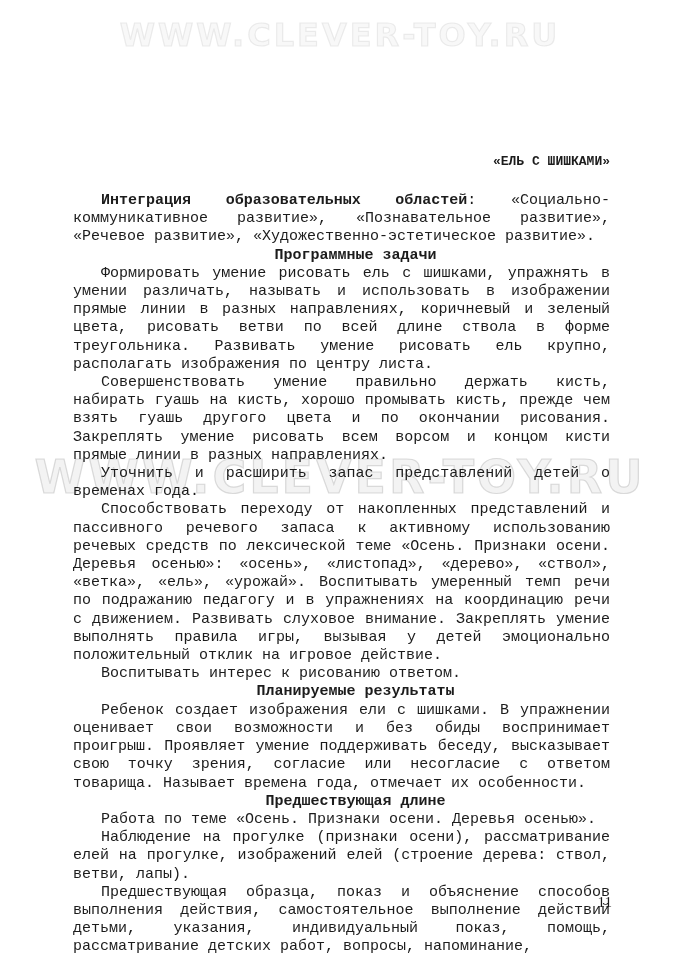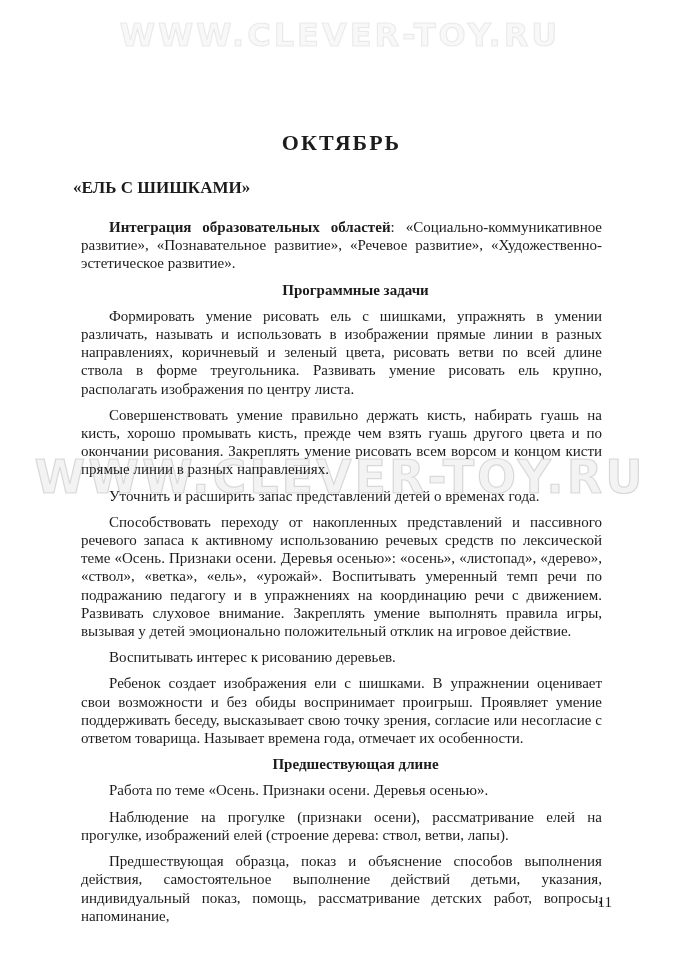--- a/index.html
+++ b/index.html
@@ -47,35 +47,37 @@
   }
   .doc-title {
     text-align: center;
     font-weight: bold;
     font-size: 22px;
     line-height: 26px;
     letter-spacing: 2px;
     margin: 0;
   }
   .doc-subtitle {
-    text-align: left;
+    text-align: right;
     font-weight: bold;
-    font-size: 17px;
+    font-size: 13px;
     line-height: 18px;
     margin: 23px 0 0 0;
+    font-family: Liberation Mono, monospace;
   }
   .doc-body {
     margin-top: 21px;
     font-size: 15px;
     line-height: 18.2px;
   }
   .doc-body p {
-    margin: 8px;
+    margin: 0;
     text-indent: 28px;
     text-align: justify;
+    font-family: Liberation Mono, monospace;
   }
   .doc-body p.heading {
     font-weight: bold;
     text-align: center;
   }
   .doc-body .lead {
     font-weight: bold;
   }
   .page-number {
     position: absolute;
@@ -87,31 +89,31 @@
   }
 </style>
 </head>
 <body>
 
 <div class="page">
   <div class="watermark top">WWW.CLEVER-TOY.RU</div>
   <div class="watermark middle">WWW.CLEVER-TOY.RU</div>
 
   <div class="content">
-    <h1 class="doc-title">ОКТЯБРЬ</h1>
     <h2 class="doc-subtitle">«ЕЛЬ С ШИШКАМИ»</h2>
 
     <div class="doc-body" id="doc-body">
         <p><span class="lead">Интеграция образовательных областей</span>: «Социально-коммуникативное развитие», «Познавательное развитие», «Речевое развитие», «Художественно-эстетическое развитие».</p>
         <p class="heading">Программные задачи</p>
         <p>Формировать умение рисовать ель с шишками, упражнять в умении различать, называть и использовать в изображении прямые линии в разных направлениях, коричневый и зеленый цвета, рисовать ветви по всей длине ствола в форме треугольника. Развивать умение рисовать ель крупно, располагать изображения по центру листа.</p>
         <p>Совершенствовать умение правильно держать кисть, набирать гуашь на кисть, хорошо промывать кисть, прежде чем взять гуашь другого цвета и по окончании рисования. Закреплять умение рисовать всем ворсом и концом кисти прямые линии в разных направлениях.</p>
         <p>Уточнить и расширить запас представлений детей о временах года.</p>
         <p>Способствовать переходу от накопленных представлений и пассивного речевого запаса к активному использованию речевых средств по лексической теме «Осень. Признаки осени. Деревья осенью»: «осень», «листопад», «дерево», «ствол», «ветка», «ель», «урожай». Воспитывать умеренный темп речи по подражанию педагогу и в упражнениях на координацию речи с движением. Развивать слуховое внимание. Закреплять умение выполнять правила игры, вызывая у детей эмоционально положительный отклик на игровое действие.</p>
-        <p>Воспитывать интерес к рисованию деревьев.</p>
+        <p>Воспитывать интерес к рисованию ответом.</p>
+        <p class="heading">Планируемые результаты</p>
         <p>Ребенок создает изображения ели с шишками. В упражнении оценивает свои возможности и без обиды воспринимает проигрыш. Проявляет умение поддерживать беседу, высказывает свою точку зрения, согласие или несогласие с ответом товарища. Называет времена года, отмечает их особенности.</p>
         <p class="heading">Предшествующая длине</p>
         <p>Работа по теме «Осень. Признаки осени. Деревья осенью».</p>
         <p>Наблюдение на прогулке (признаки осени), рассматривание елей на прогулке, изображений елей (строение дерева: ствол, ветви, лапы).</p>
         <p>Предшествующая образца, показ и объяснение способов выполнения действия, самостоятельное выполнение действий детьми, указания, индивидуальный показ, помощь, рассматривание детских работ, вопросы, напоминание,</p>
       </div>
   </div>
 
   <div class="page-number">11</div>
 </div>

